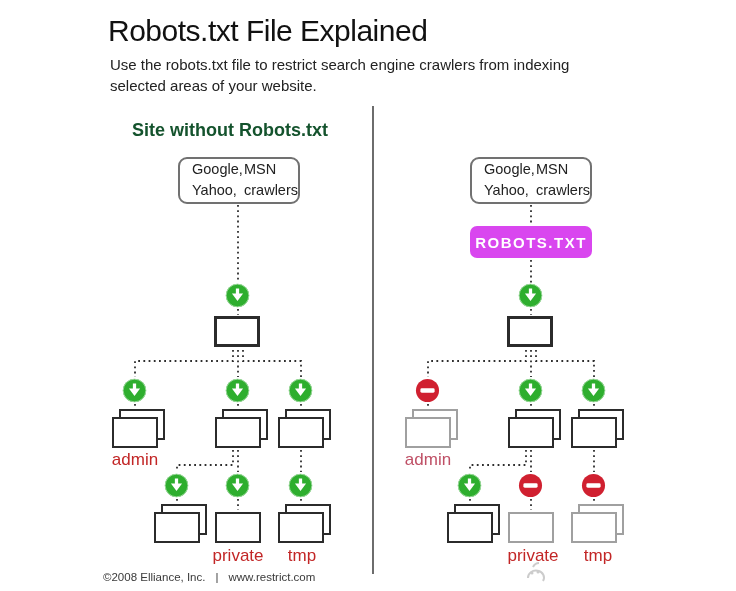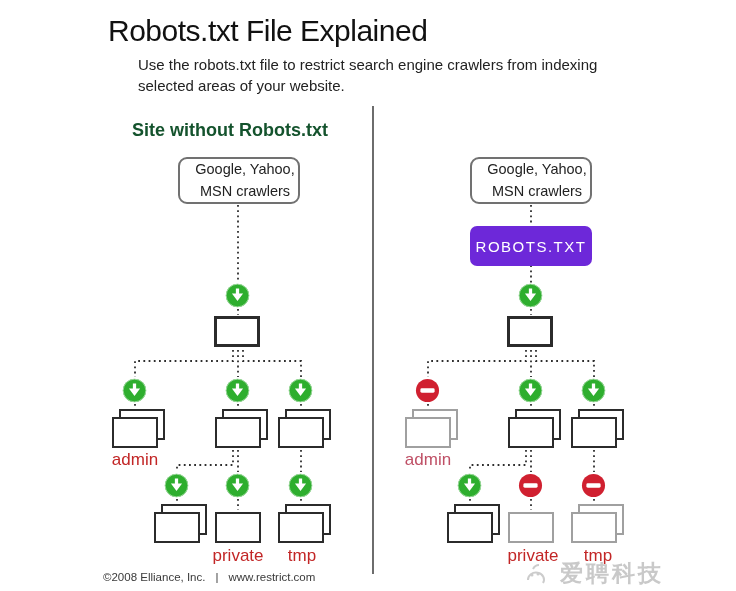--- a/index.html
+++ b/index.html
@@ -3,38 +3,38 @@
 <meta charset="utf-8">
 <style>
   html,body{margin:0;padding:0;background:#fff;}
   .canvas{
     position:relative;width:736px;height:591px;background:#fff;overflow:hidden;
     font-family:"Liberation Sans","DejaVu Sans",sans-serif;color:#1a1a1a;
   }
   .abs{position:absolute;}
   
   .title{left:108px;top:14px;font-size:30px;font-weight:normal;letter-spacing:-0.5px;color:#111;}
-  .subtitle{left:110px;top:54px;width:508px;font-size:15px;line-height:1.4;color:#222;margin-left:28px;}
+  .subtitle{left:110px;top:54px;width:508px;font-size:15px;line-height:1.4;color:#222;}
   
   .panel-heading{top:120px;width:270px;text-align:center;font-size:18px;font-weight:bold;color:#14532d;}
   .ph-left{left:95px;}
   .ph-right{left:390px;}
   
   .crawler-box{
     top:157px;width:122px;height:47px;box-sizing:border-box;
     border:2px solid #717171;border-radius:9px;background:#fff;
     font-size:14.5px;line-height:1.45;color:#222;
-    display:flex;flex-direction:column;justify-content:center;padding-left:12px;text-align:center;
+    display:flex;flex-direction:row;justify-content:center;padding-left:12px;
   }
   .cb-left{left:178px;}
   .cb-right{left:470px;}
   
   .robots-badge{
-    left:470px;top:226px;width:122px;height:40px;box-sizing:border-box;
-    background:#6d28d9;border-radius:7px;color:#fff;font-weight:normal;
+    left:470px;top:226px;width:122px;height:32px;box-sizing:border-box;
+    background:#d946ef;border-radius:7px;color:#fff;font-weight:bold;
     font-size:15px;letter-spacing:1.5px;
     display:flex;align-items:center;justify-content:center;
   }
   
   .root-box{top:316px;width:46px;height:31px;box-sizing:border-box;border:3px solid #2b2b2b;background:#fff;}
   
   .folder{position:absolute;width:46px;height:31px;}
   .folder .back{position:absolute;left:7px;top:-8px;width:46px;height:31px;box-sizing:border-box;border:2px solid #2b2b2b;background:#fff;}
   .folder .face{position:absolute;left:0;top:0;width:46px;height:31px;box-sizing:border-box;border:2px solid #2b2b2b;background:#fff;}
   .folder.gray .back,.folder.gray .face{border-color:#a0a0a0;}
@@ -243,16 +243,15 @@
     <span>www.restrict.com</span>
   </div>
 
   <div class="abs watermark">
     <svg width="36" height="28" viewBox="0 0 36 28">
       <path d="M10 20 a8 7 0 1 1 15 3" fill="none" stroke="#cccccc" stroke-width="2"></path>
       <circle cx="14" cy="15" r="1.5" fill="#cccccc"></circle>
       <circle cx="20" cy="14" r="1.5" fill="#cccccc"></circle>
       <path d="M15 9 q2 -4 6 -4" fill="none" stroke="#cccccc" stroke-width="2"></path>
     </svg>
-    <span class="watermark-text">爱聘科技</span>
   </div>
 
 </div>
 
 </body></html>

